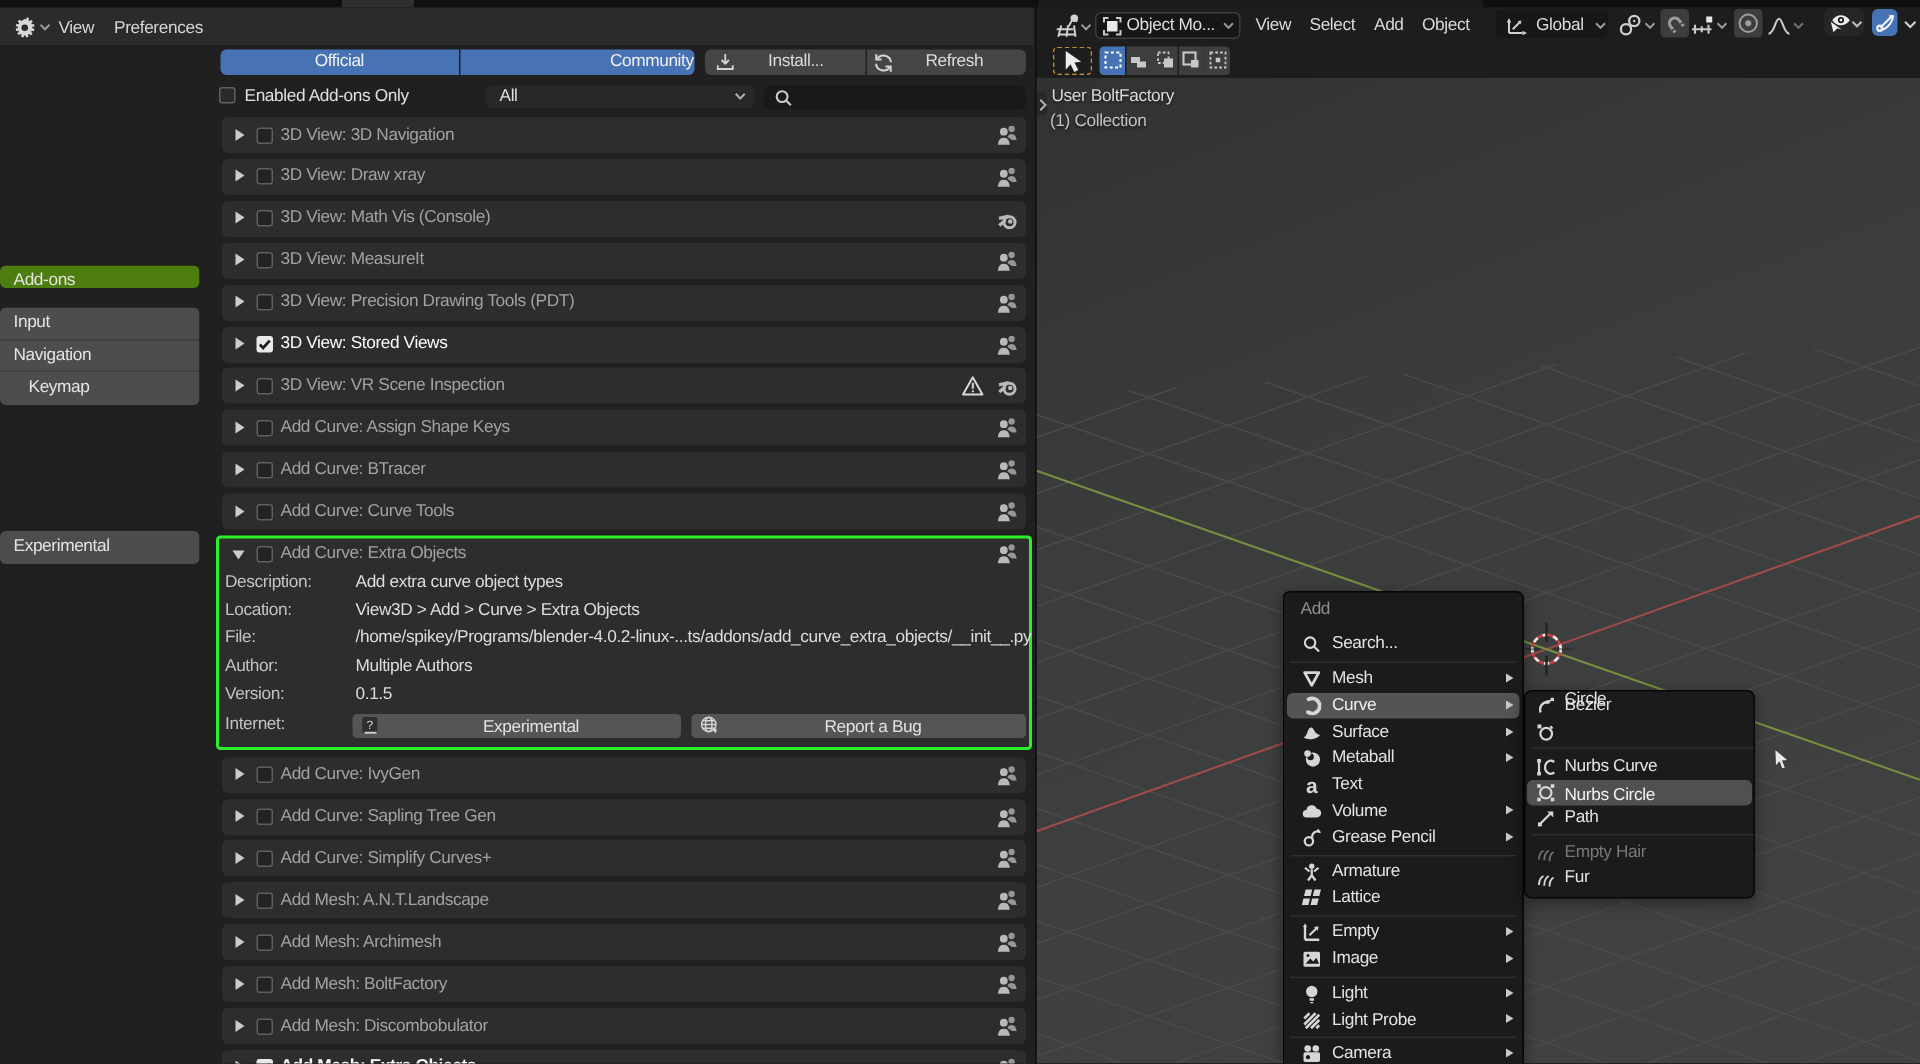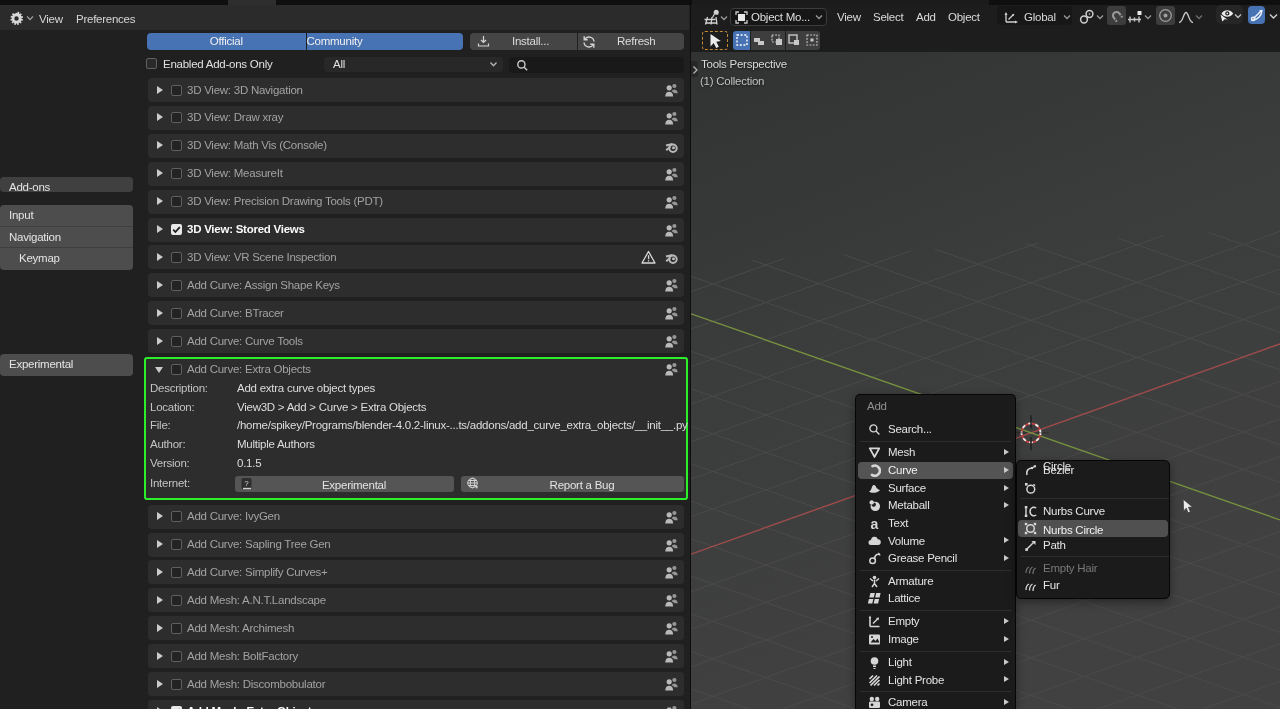--- a/index.html
+++ b/index.html
@@ -18,32 +18,32 @@
 <g fill="#d8d8d8">
         <path d="M10 3.2l1.1 0.2 0.5-1.6 1.9 0.7-0.6 1.6 0.9 0.7 1.3-1.1 1.3 1.5-1.3 1.1 0.5 1 1.7-0.3 0.3 2-1.7 0.3 0 1.1 1.7 0.4-0.4 2-1.7-0.4-0.5 1 1.2 1.2-1.5 1.4-1.2-1.2-1 0.6 0.5 1.7-1.9 0.6-0.5-1.7-1.1 0-0.6 1.6-1.9-0.6 0.6-1.6-0.9-0.6-1.3 1.1-1.3-1.5 1.3-1.1-0.5-1-1.7 0.3-0.3-2 1.7-0.3 0.1-1.1-1.7-0.4 0.5-2 1.6 0.4 0.6-1-1.2-1.2 1.5-1.4 1.2 1.2zM10 7.4a2.6 2.6 0 100 5.2 2.6 2.6 0 000-5.2z"></path>
       </g>
     </svg>
 <svg class="abs" style="left:26px;top:10px" width="8" height="6" viewBox="0 0 8 6">
       <path d="M1 1.5l3 3 3-3" stroke="#9a9a9a" stroke-width="1.3" fill="none"></path>
     </svg>
 <div class="txt" style="left:39px;top:9px;color:#d6d6d6">View</div>
 <div class="txt" style="left:76px;top:9px;color:#d6d6d6">Preferences</div>
 <div class="abs" style="left:0;top:172px;width:133px;border-radius:4px;overflow:hidden">
-      <div style="height:15px;background:#404040;color:#e4e4e4;font-size:11.5px;letter-spacing:-0.25px;line-height:21.5px;padding-left:9px">Add-ons</div>
+      <div style="height:15px;background:#4d7c0f;color:#e4e4e4;font-size:11.5px;letter-spacing:-0.25px;line-height:21.5px;padding-left:9px">Add-ons</div>
     </div>
 <div class="abs" style="left:0;top:200px;width:133px;border-radius:4px;overflow:hidden">
       <div style="height:21.5px;border-bottom:1px solid #3e3e3e;background:#4d4d4d;color:#e4e4e4;font-size:11.5px;letter-spacing:-0.25px;line-height:21.5px;padding-left:9px">Input</div>
       <div style="height:21.5px;border-bottom:1px solid #3e3e3e;background:#4d4d4d;color:#e4e4e4;font-size:11.5px;letter-spacing:-0.25px;line-height:21.5px;padding-left:9px">Navigation</div>
       <div style="height:21.5px;background:#4d4d4d;color:#e4e4e4;font-size:11.5px;letter-spacing:-0.25px;line-height:21.5px;padding-left:19px">Keymap</div>
     </div>
 <div class="abs" style="left:0;top:349px;width:133px;border-radius:4px;overflow:hidden">
       <div style="height:21.5px;background:#4d4d4d;color:#e4e4e4;font-size:11.5px;letter-spacing:-0.25px;line-height:21.5px;padding-left:9px">Experimental</div>
     </div>
 <div class="abs" style="left:147px;top:28px;width:158.5px;height:17px;background:#4772b3;border-radius:4px 0 0 4px;color:#f0f0f0;font-size:11.5px;letter-spacing:-0.25px;text-align:center;line-height:17px">Official</div>
-<div class="abs" style="left:306.5px;top:28px;width:156px;height:17px;background:#4772b3;border-radius:0 4px 4px 0;color:#f0f0f0;font-size:11.5px;letter-spacing:-0.25px;text-align:left;line-height:17px">Community</div>
+<div class="abs" style="left:306.5px;top:28px;width:156px;height:17px;background:#4772b3;border-radius:0 4px 4px 0;color:#f0f0f0;font-size:11.5px;letter-spacing:-0.25px;text-align:right;line-height:17px">Community</div>
 <div class="abs" style="left:470px;top:28px;width:107px;height:17px;background:#454545;border-radius:4px 0 0 4px"></div>
 <div class="abs" style="left:578px;top:28px;width:106px;height:17px;background:#454545;border-radius:0 4px 4px 0"></div>
 <svg class="abs" style="left:477px;top:30px" width="13" height="13" viewBox="0 0 13 13" fill="none" stroke="#d4d4d4" stroke-width="1.2">
 <path d="M6.5 1v6M4 5l2.5 2.5L9 5"></path>
       <path d="M1.5 8.5v2.5h10V8.5"></path>
     </svg>
 <div class="txt" style="left:512px;top:31px;color:#dcdcdc">Install...</div>
 <svg class="abs" style="left:582px;top:29.5px" width="14" height="14" viewBox="0 0 14 14" fill="none" stroke="#d4d4d4" stroke-width="1.4">
 <path d="M12 6.5a5 5 0 00-9.3-2"></path>
       <path d="M2.2 1.2v3.5h3.5" fill="none"></path>
@@ -112,21 +112,21 @@
       <path d="M8.6 9.3a3 3 0 015.6 0l0.6 2h-3.2z" opacity="0.75"></path>
 <circle cx="6.2" cy="5.8" r="2.6"></circle>
       <path d="M2.6 12.6a3.7 3.7 0 017.2 0l0.4 1.9H2.2z"></path>
     </svg>
 <div class="abs" style="left:148px;top:212.5px;width:536px;height:24px;background:#2d2d2d;border-radius:4px"></div>
 <div class="abs" style="left:157px;top:220.0px;width:0;height:0;border-left:6px solid #cccccc;border-top:4.5px solid transparent;border-bottom:4.5px solid transparent"></div>
 <div class="abs" style="left:171px;top:219.0px;width:11px;height:11px;background:#e9e9e9;border-radius:2px"></div>
 <svg class="abs" style="left:171px;top:219.0px" width="11" height="11" viewBox="0 0 11 11" fill="none" stroke="#1d1d1d" stroke-width="1.8">
       <path d="M2.2 5.7l2.2 2.3 4.4-4.9"></path>
     </svg>
-<div class="txt" style="left:187px;top:219.0px;color:#fbfbfb;font-weight:bold">3D View: Stored Views</div>
+<div class="txt" style="left:187px;top:219.0px;color:#fbfbfb;font-weight:normal">3D View: Stored Views</div>
 <svg class="abs" style="left:663px;top:216.5px" width="16" height="16" viewBox="0 0 16 16" fill="#b9b9b9">
 <circle cx="11.4" cy="4" r="2.1" opacity="0.75"></circle>
       <path d="M8.6 9.3a3 3 0 015.6 0l0.6 2h-3.2z" opacity="0.75"></path>
 <circle cx="6.2" cy="5.8" r="2.6"></circle>
       <path d="M2.6 12.6a3.7 3.7 0 017.2 0l0.4 1.9H2.2z"></path>
     </svg>
 <div class="abs" style="left:148px;top:240.4px;width:536px;height:24px;background:#2d2d2d;border-radius:4px"></div>
 <div class="abs" style="left:157px;top:247.89999999999998px;width:0;height:0;border-left:6px solid #cccccc;border-top:4.5px solid transparent;border-bottom:4.5px solid transparent"></div>
 <div class="abs" style="left:171px;top:246.89999999999998px;width:11px;height:11px;background:#232323;border:1px solid #5f5f5f;border-radius:2px"></div>
 <div class="txt" style="left:187px;top:246.9px;color:#a2a2a2">3D View: VR Scene Inspection</div>
@@ -357,21 +357,21 @@
       <g transform="translate(340,380.8)">
 <circle r="9.5" fill="none" stroke="#c24040" stroke-width="1.8"></circle>
 <circle r="9.5" fill="none" stroke="#ebebeb" stroke-width="1.8" stroke-dasharray="3.6 3.6" stroke-dashoffset="1.4"></circle>
 <line x1="0" y1="-17.5" x2="0" y2="-4.5" stroke="#222222" stroke-width="1.6"></line>
 <line x1="0" y1="4.5" x2="0" y2="17.5" stroke="#222222" stroke-width="1.6"></line>
 <line x1="-17.5" y1="0" x2="-4.5" y2="0" stroke="#222222" stroke-width="1.2" opacity="0.5"></line>
 <line x1="4.5" y1="0" x2="17.5" y2="0" stroke="#222222" stroke-width="1.2" opacity="0.5"></line>
       </g>
       <path d="M492.2 447.2l0.4 12 2.6-3 1.8 4.6 2.4-1-1.9-4.5 4-0.3z" fill="#e9e9e9" stroke="#3c3c3c" stroke-width="0.8"></path>
     </svg>
-<div class="txt" style="left:10px;top:54px;color:#d9d9d9;text-shadow:0 1px 2px rgba(0,0,0,0.6)">Tools Perspective</div>
+<div class="txt" style="left:10px;top:54px;color:#d9d9d9;text-shadow:0 1px 2px rgba(0,0,0,0.6)">User BoltFactory</div>
 <div class="txt" style="left:9px;top:71px;color:#c2c2c2;text-shadow:0 1px 2px rgba(0,0,0,0.6)">(1) Collection</div>
 <div class="abs" style="left:0px;top:56px;width:7px;height:16px;background:#272727;border-radius:0 3px 3px 0"></div>
 <svg class="abs" style="left:1px;top:60px" width="7" height="10" viewBox="0 0 7 10">
       <path d="M1.5 1.5l3.5 3.5-3.5 3.5" stroke="#b5b5b5" stroke-width="1.3" fill="none"></path>
     </svg>
 <svg class="abs" style="left:12px;top:4px" width="17" height="16" viewBox="0 0 17 16" fill="none" stroke="#d2d2d2" stroke-width="1.3">
 <path d="M1.5 10.5h11M3 14h11"></path>
       <path d="M4.5 8l-2 7.5M9 8l-1 7.5M13 8l1 7.5"></path>
 <path d="M9.5 8.5L13 2l2 3.5" stroke-width="1.2"></path>
       <circle cx="13.2" cy="3.2" r="2.5" fill="#d2d2d2" stroke="none"></circle>

